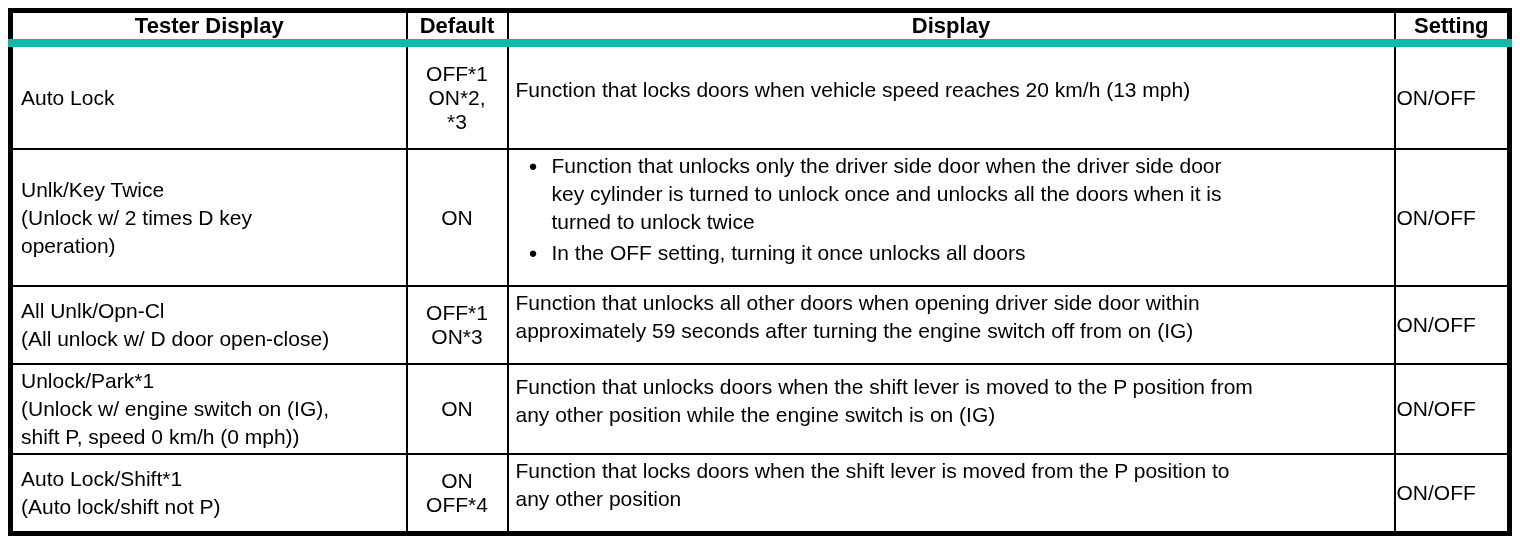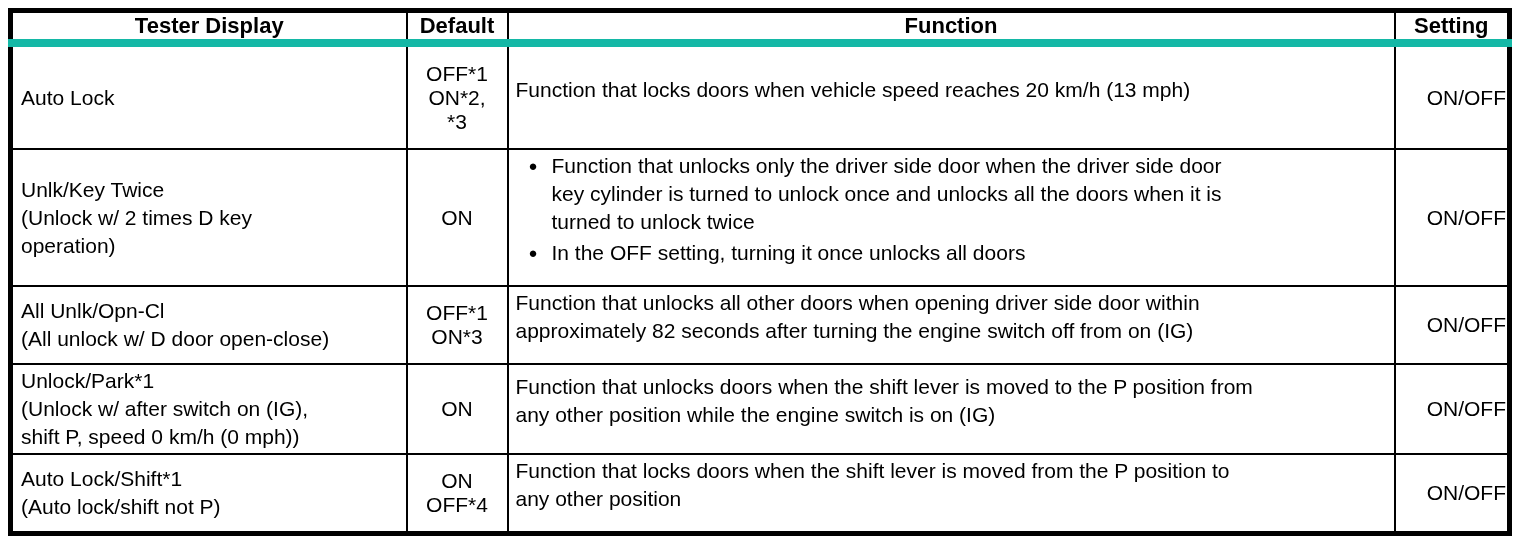--- a/index.html
+++ b/index.html
@@ -40,21 +40,21 @@
 
   tr.r1 { height: 106px; }
   tr.r2 { height: 109px; }
   tr.r3 { height: 71px; }
   tr.r4 { height: 87px; }
   tr.r5 { height: 75px; }
 
   .c-tester  { line-height: 28px; padding: 2px 8px; }
   .c-default { text-align: center; line-height: 24px; padding: 2px 17px; }
   .c-contents{ text-align: left;   line-height: 28px; padding: 2px 6px 18px 7px; }
-  .c-setting { text-align: right; line-height: 24px; padding: 0 1px; margin-top: 32px; }
+  .c-setting { text-align: left; line-height: 24px; padding: 0 1px; margin-top: 32px; }
 
   .bullets { display: flex; flex-direction: column; row-gap: 3px; }
   .bullet-item { display: flex; align-items: flex-start; }
   .bullet-icon {
     flex: 0 0 36px;
     padding-left: 13px;
     font-size: 15px;
     line-height: 28px;
     text-align: left;
   }
@@ -68,21 +68,21 @@
     <colgroup>
         <col class="c1">
         <col class="c2">
         <col class="c3">
         <col class="c4">
       </colgroup>
     <thead>
       <tr>
         <th>Tester Display</th>
         <th>Default</th>
-        <th>Function</th>
+        <th>Display</th>
         <th>Setting</th>
       </tr>
     </thead>
     <tbody>
 
       <tr class="r1">
         <td class="c-tester">
           <div>Auto Lock</div>
         </td>
         <td class="c-default">
@@ -134,31 +134,31 @@
         <td class="c-tester">
           <div>All Unlk/Opn-Cl</div>
           <div>(All unlock w/ D door open-close)</div>
         </td>
         <td class="c-default">
           <div>OFF*1</div>
           <div>ON*3</div>
         </td>
         <td class="c-contents">
           <div>Function that unlocks all other doors when opening driver side door within</div>
-          <div>approximately 82 seconds after turning the engine switch off from on (IG)</div>
+          <div>approximately 59 seconds after turning the engine switch off from on (IG)</div>
         </td>
         <td class="c-setting">
           <span>ON/OFF</span>
         </td>
       </tr>
 
       <tr class="r4">
         <td class="c-tester">
           <div>Unlock/Park*1</div>
-          <div>(Unlock w/ after switch on (IG),</div>
+          <div>(Unlock w/ engine switch on (IG),</div>
           <div>shift P, speed 0 km/h (0 mph))</div>
         </td>
         <td class="c-default">
           <div>ON</div>
         </td>
         <td class="c-contents">
           <div>Function that unlocks doors when the shift lever is moved to the P position from</div>
           <div>any other position while the engine switch is on (IG)</div>
         </td>
         <td class="c-setting">

